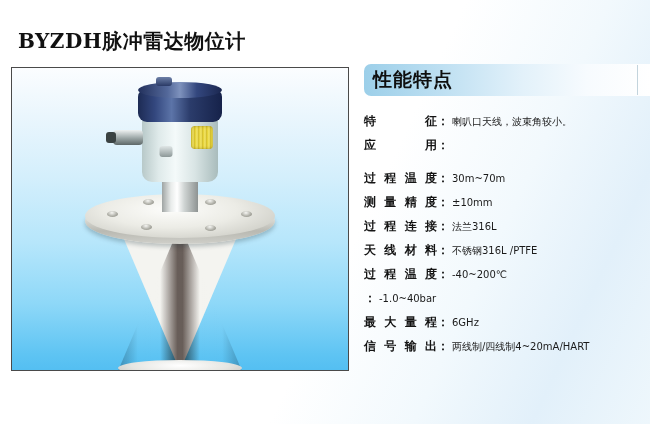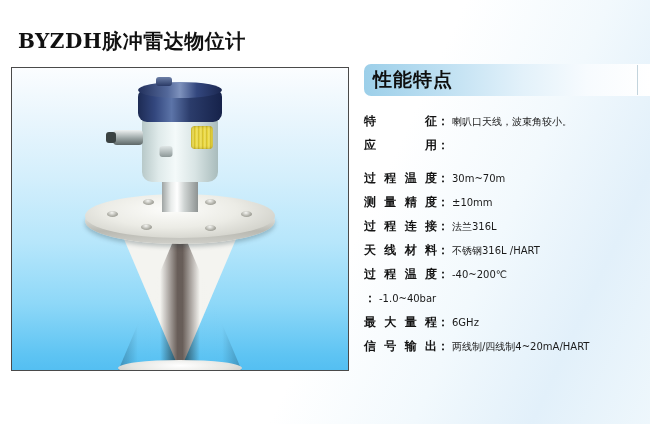--- a/index.html
+++ b/index.html
@@ -345,21 +345,21 @@
       <span class="spec-value">±10mm</span>
     </div>
     <div class="spec-row">
       <span class="spec-label">过程连接</span>
       <span class="spec-colon">：</span>
       <span class="spec-value">法兰316L</span>
     </div>
     <div class="spec-row">
       <span class="spec-label">天线材料</span>
       <span class="spec-colon">：</span>
-      <span class="spec-value">不锈钢316L /HART</span>
+      <span class="spec-value">不锈钢316L /PTFE</span>
     </div>
     <div class="spec-row">
       <span class="spec-label">过程温度</span>
       <span class="spec-colon">：</span>
       <span class="spec-value">-40~200℃</span>
     </div>
     <div class="spec-row">
       <span class="spec-colon">：</span>
       <span class="spec-value">-1.0~40bar</span>
     </div>

